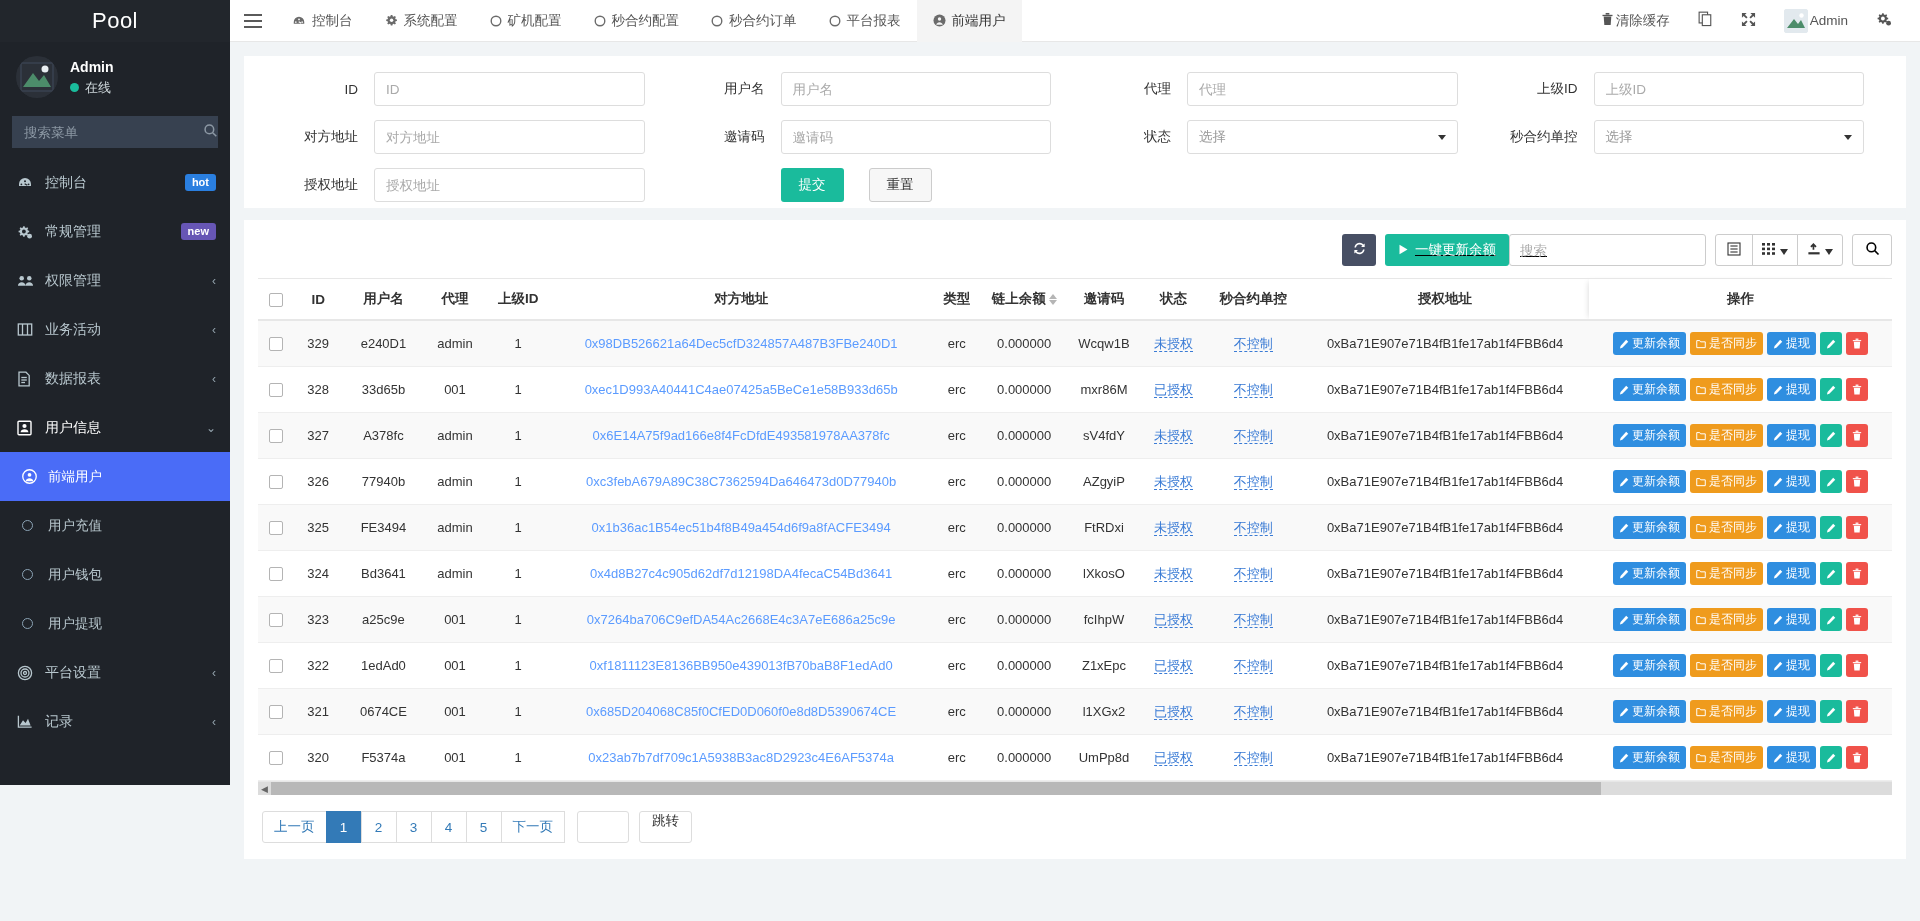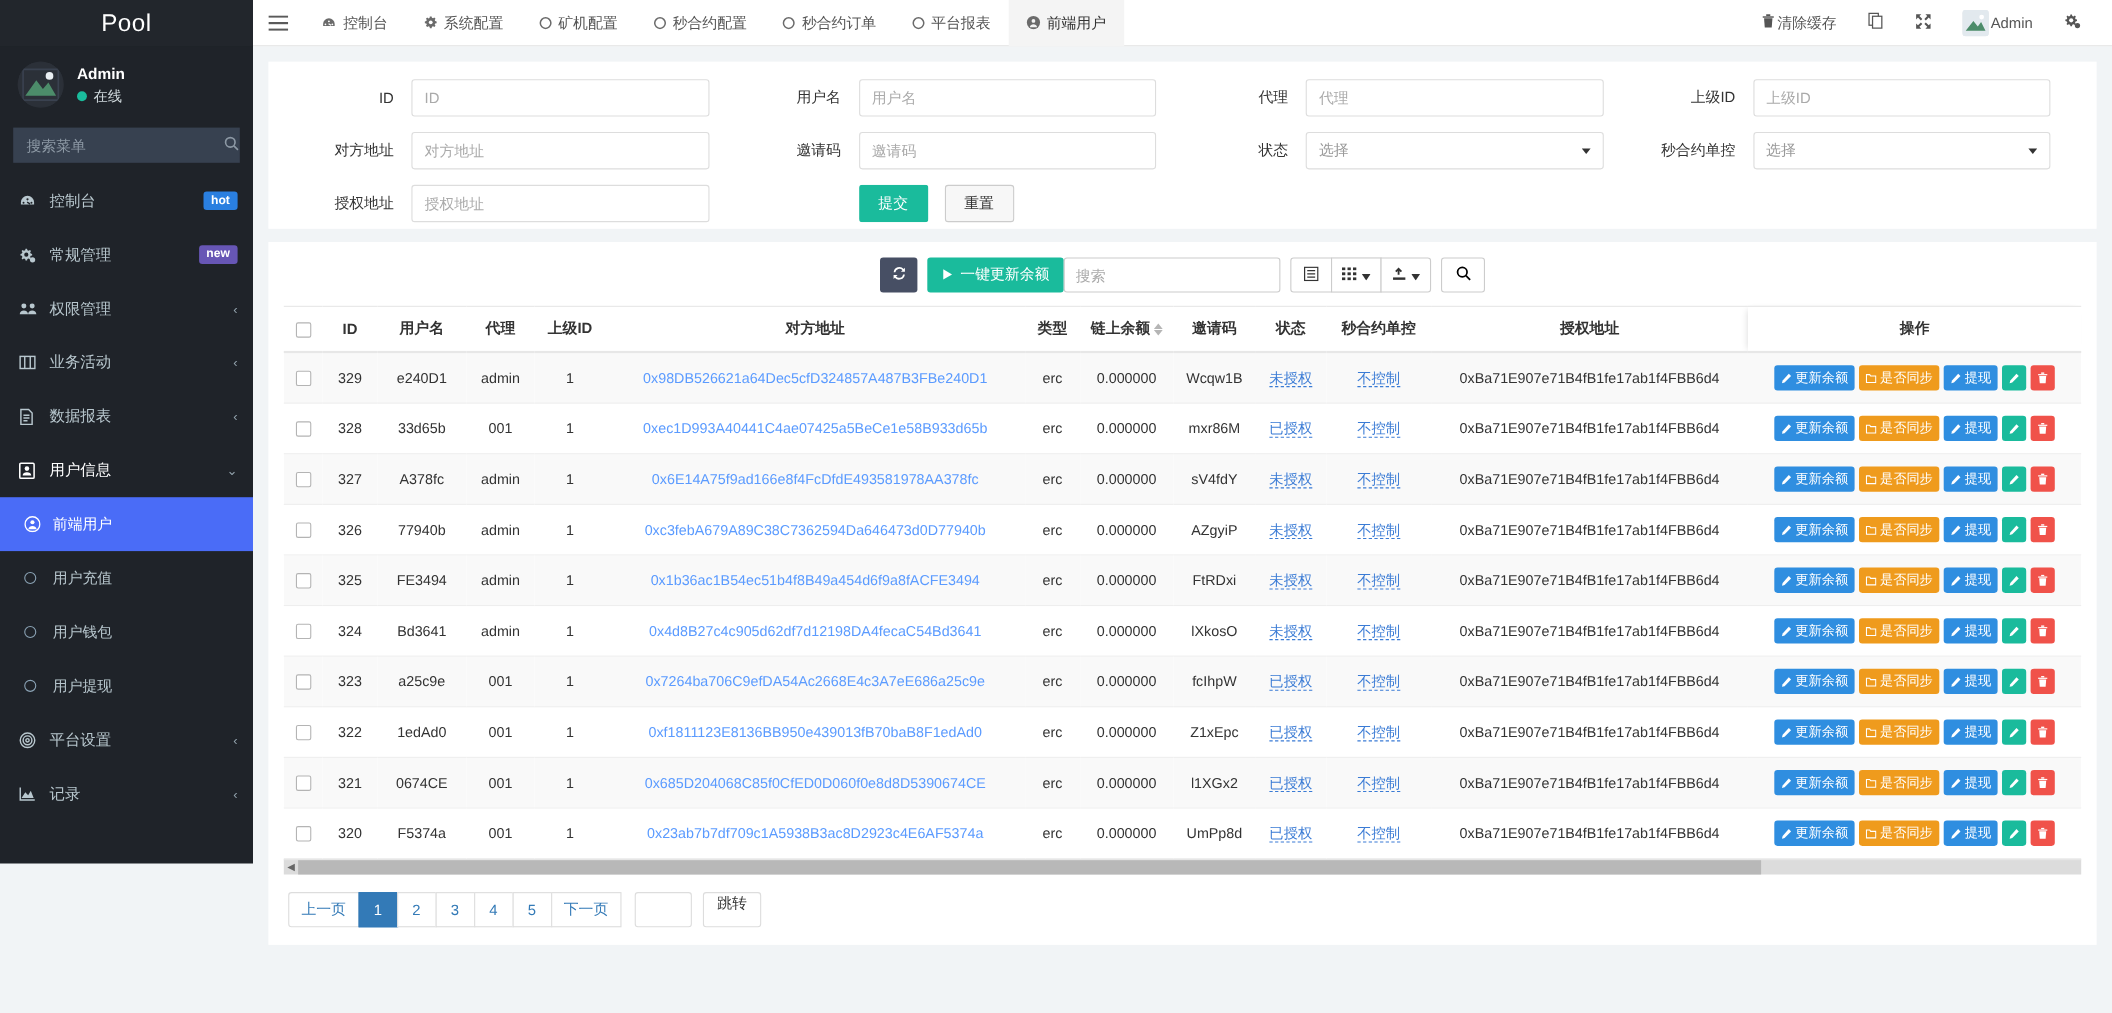--- a/index.html
+++ b/index.html
@@ -132,32 +132,32 @@
   .inp::placeholder { color: #aaa; }
   .sel {
     width: 100%; height: 34px; border: 1px solid #ddd; border-radius: 3px;
     padding: 16px 11px; font-size: 13.5px; color: #555; outline: none;
     background: #fff; font-family: inherit;
     display: flex; align-items: center; justify-content: space-between;
     cursor: pointer;
   }
   .sel .ph { color: #999; }
   .sel .arw { border-left: 4px solid transparent; border-right: 4px solid transparent; border-top: 5px solid #333; }
-  .btnrow { display:flex; align-items:center; gap: 15px; }
+  .btnrow { display:flex; align-items:center; gap: 25px; }
   .btn {
     height: 34px; padding: 0 17px; border-radius: 3px; border: 1px solid transparent;
     font-size: 13.5px; cursor: pointer; font-family: inherit;
     display:inline-flex; align-items:center; justify-content:center;
   }
   .btn-primary { background: #1abb9c; color: #fff; }
   .btn-default { background: #f7f7f7; color: #333; border-color: #ccc; }
 
   
   .tpanel { background: #fff; margin: 12px 14px 0 14px; padding: 10px 14px 14px 14px; }
-  .ttoolbar { display: flex; align-items: center; justify-content: center; padding: 4px 0 12px 0; }
+  .ttoolbar { display: flex; align-items: center; justify-content: flex-end; padding: 4px 0 12px 0; text-decoration: underline; }
   .tb-left { display: flex; align-items: center; gap: 9px; }
   .btn-dark { background: #474f64; color: #fff; height: 32px; width: 34px; border-radius: 3px; display:flex;align-items:center;justify-content:center; cursor:pointer;}
   .btn-teal { background: #1abb9c; color: #fff; height: 32px; padding: 0 13px; border-radius: 3px; display:flex;align-items:center;gap:6px; cursor:pointer; font-size:13.5px;}
   .tb-right { display:flex; align-items:center; gap: 9px; }
   .tsearch { width: 197px; height: 32px; border:1px solid #ccc; border-radius:3px; padding: 0 10px; font-size:13.5px; outline:none; font-family:inherit;}
   .tsearch::placeholder { color: #aaa; }
   .bgroup { display:flex; }
   .bgroup .gb {
     height:32px; min-width: 38px; border:1px solid #ccc; background:#fff;
     display:flex; align-items:center; justify-content:center; gap:4px;

